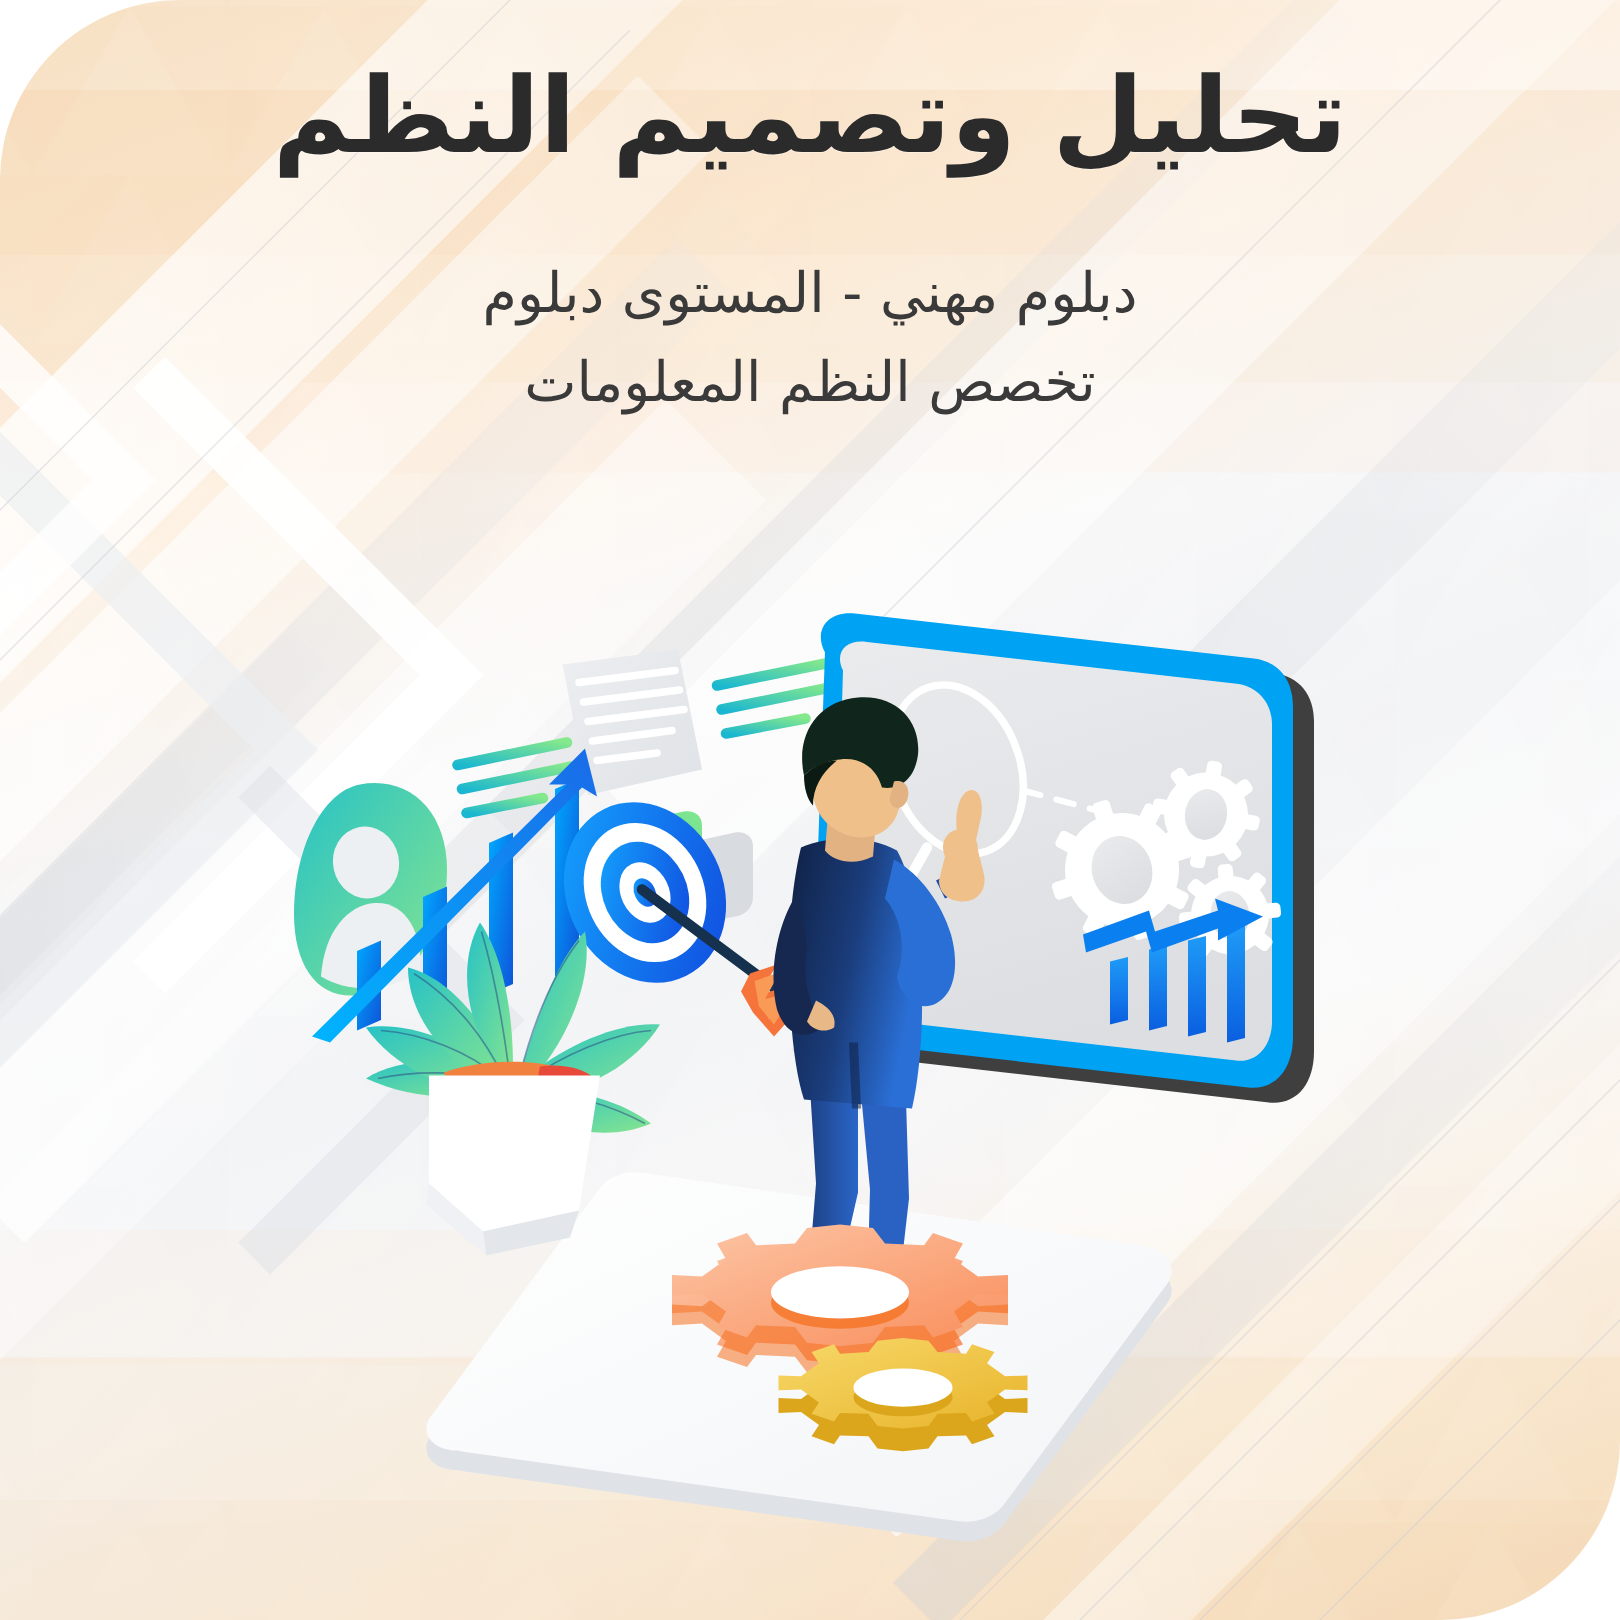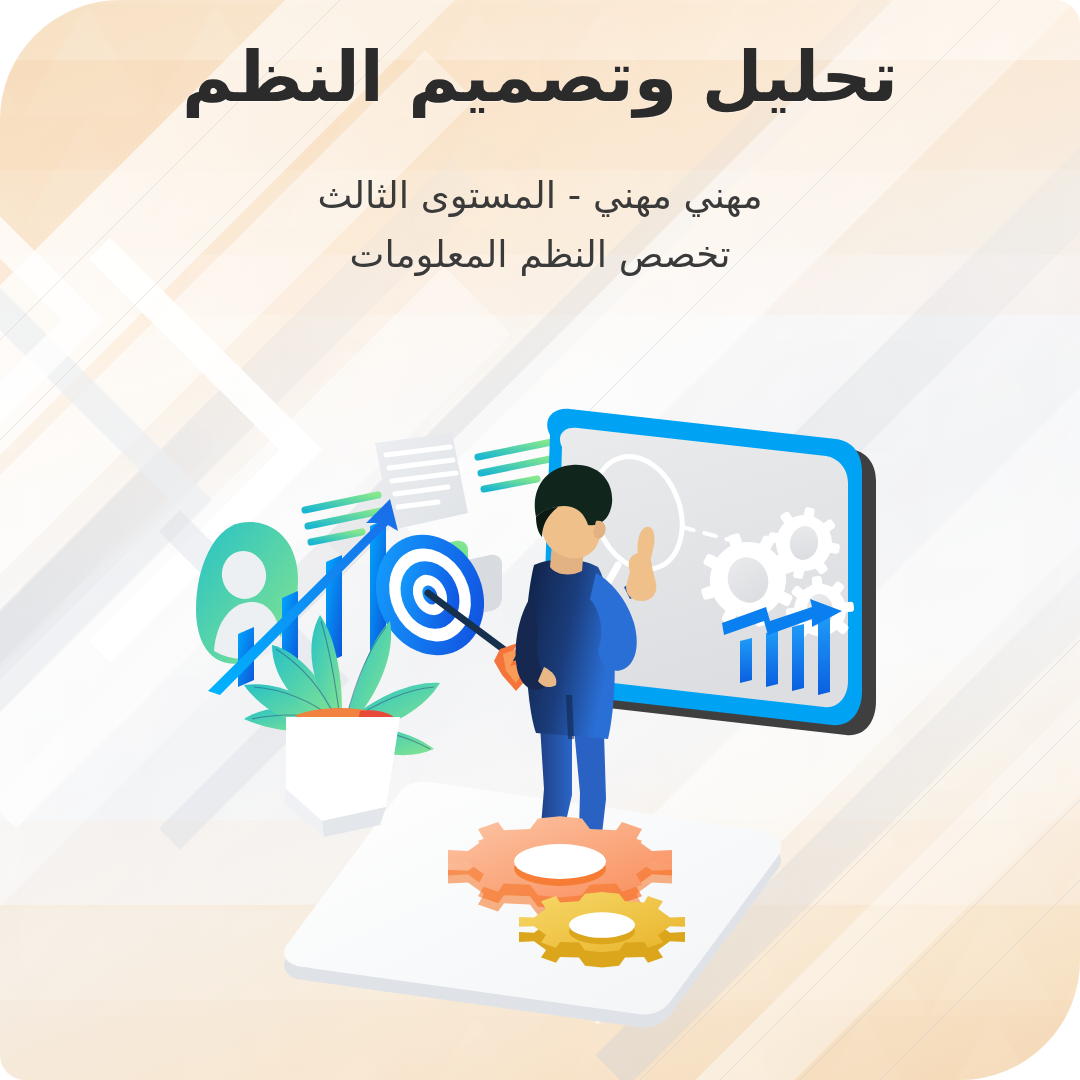--- a/index.html
+++ b/index.html
@@ -4,21 +4,20 @@
 <style>
   * { margin:0; padding:0; box-sizing:border-box; }
   html,body{ width:1080px; height:1080px; background:#ffffff; }
   body{ font-family:"DejaVu Sans","Liberation Sans",sans-serif; }
 
   #poster{
     position:relative;
     width:1080px; height:1080px;
     overflow:hidden;
     background:#ffffff;
-    border-radius:25px;
   }
 
   
   .bg-base{
     position:absolute; inset:0;
     border-radius:120px 0 120px 0;
     background:
       linear-gradient(160deg,
         #f7dfc0 0%,
         #fae7d0 14%,
@@ -153,21 +152,21 @@
         <line x1="580" y1="420" x2="1080" y2="-80"></line>
         <line x1="-80" y1="420" x2="360" y2="-20"></line>
         <line x1="-80" y1="520" x2="420" y2="20"></line>
       </g>
     </svg>
   </div>
 
   <div class="text-zone">
     <div class="title">تحليل وتصميم النظم</div>
     <div class="subtitle">
-      <span class="l2">مهني مهني - المستوى الثالث</span>
+      <span class="l2">دبلوم مهني - المستوى دبلوم</span>
       <span class="l2">تخصص النظم المعلومات</span>
     </div>
   </div>
 
   <div class="illu">
     <svg viewBox="0 0 700 620" xmlns="http://www.w3.org/2000/svg">
       <defs>
         <linearGradient id="gGreenTeal" x1="0" y1="1" x2="1" y2="0">
           <stop offset="0%" stop-color="#1bb7d0"></stop>
             <stop offset="100%" stop-color="#84e88c"></stop>

